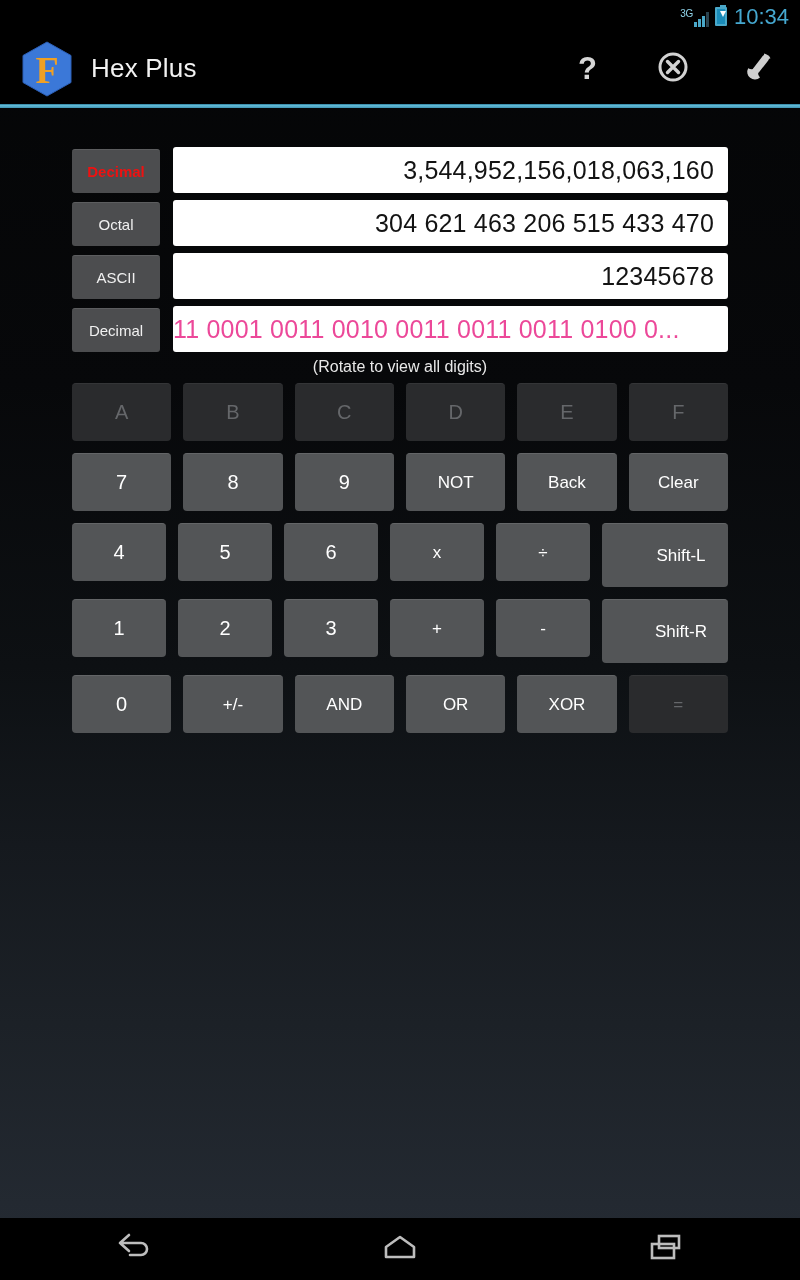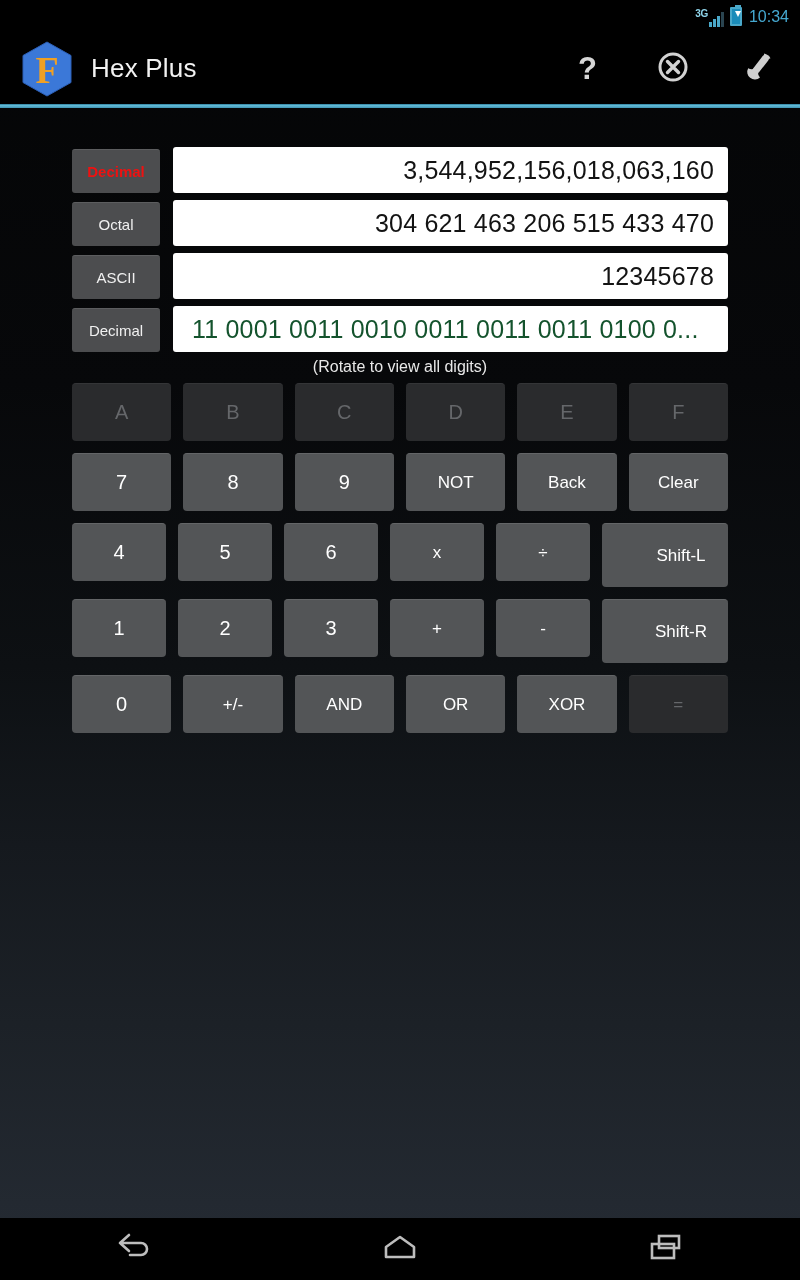--- a/index.html
+++ b/index.html
@@ -40,21 +40,21 @@
   }
   .sb-signal {
     display: flex;
     align-items: flex-end;
     height: 20px;
     margin-right: 4px;
   }
   .sb-3g {
     color: #8fd4ea;
     font-size: 10px;
-    font-weight: bold;
+    font-weight: normal;
     line-height: 1;
     margin-right: 1px;
     margin-bottom: 8px;
     letter-spacing: -0.3px;
   }
   .sb-bars { display: flex; align-items: flex-end; gap: 1px; height: 15px; }
   .sb-bars i { display: block; width: 3px; background: #4aa8c9; }
   .sb-bars i:nth-child(1) { height: 5px; }
   .sb-bars i:nth-child(2) { height: 8px; }
   .sb-bars i:nth-child(3) { height: 11px; }
@@ -79,21 +79,21 @@
     content: "";
     position: absolute;
     top: 2px; left: 3px;
     width: 0; height: 0;
     border-left: 3px solid transparent;
     border-right: 3px solid transparent;
     border-top: 6px solid #fff;
   }
   .sb-time {
     color: #45a8d0;
-    font-size: 16px;
+    font-size: 22px;
     line-height: 1;
     letter-spacing: 0px;
   }
 
   
   .actionbar {
     position: absolute;
     top: 33px; left: 0;
     width: 800px; height: 71px;
     background: #000;
@@ -187,21 +187,21 @@
     justify-content: flex-end;
     padding-right: 14px;
     font-size: 25px;
     color: #131313;
     letter-spacing: 0.2px;
     white-space: nowrap;
     overflow: hidden;
     cursor: text;
     padding-left: 36px;
   }
-  .base-input.muted { color: #14532d; justify-content: flex-start; padding-left: 19px; }
+  .base-input.muted { color: #ec4899; justify-content: flex-start; padding-left: 0; }
 
   .hint {
     text-align: center;
     color: #e8e8e8;
     font-size: 16px;
     margin-top: 5px;
     margin-bottom: 7px;
   }
 
   

